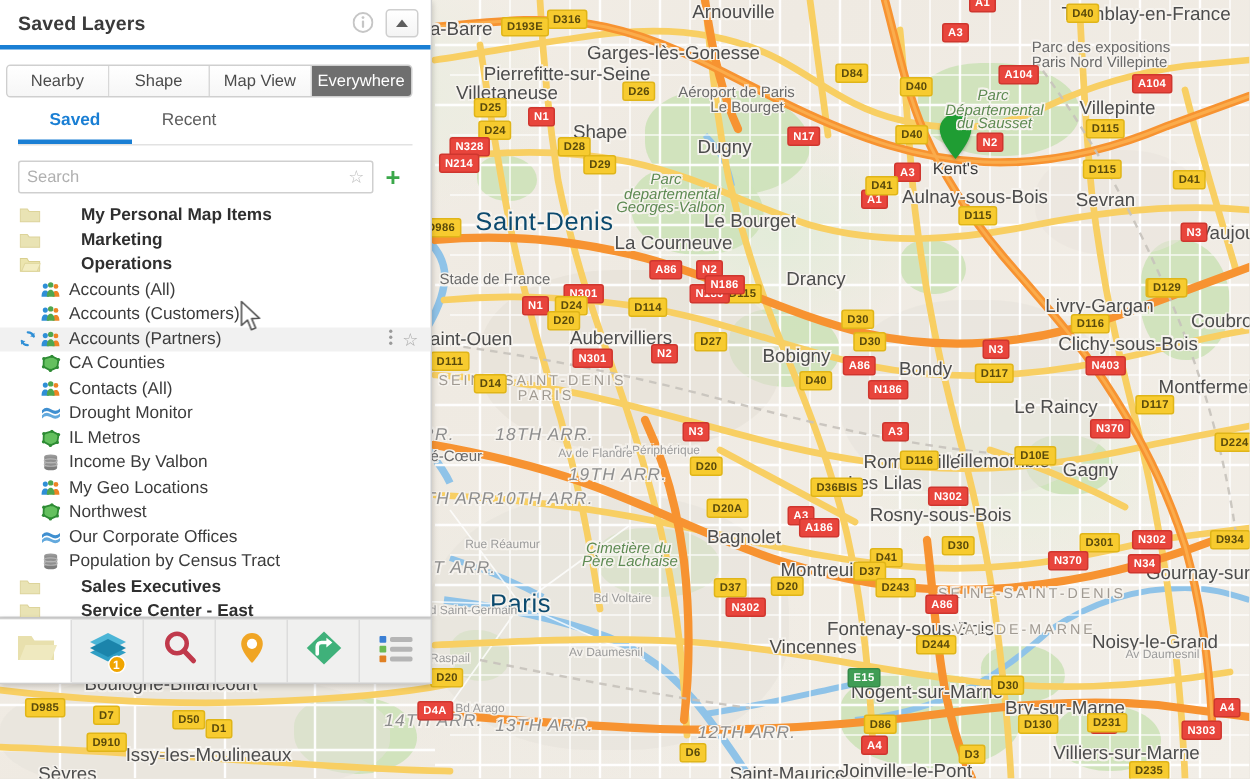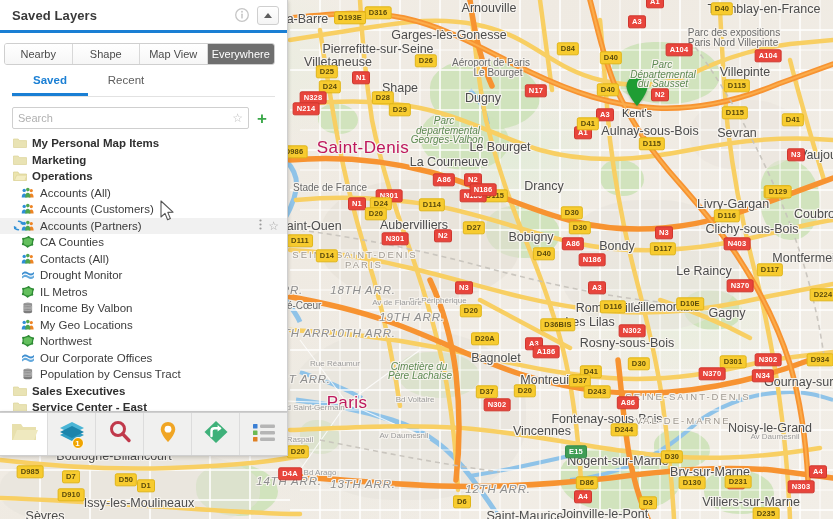--- a/index.html
+++ b/index.html
@@ -35,21 +35,21 @@
     position: absolute;
     color: #5d5d5d;
     font-family: "Liberation Sans", sans-serif;
     white-space: nowrap;
     text-shadow: -1px 0 #f6f3ee, 0 -1px #f6f3ee, 1px 0 #f6f3ee, 0 1px #f6f3ee,
                  -1px -1px #f6f3ee, 1px -1px #f6f3ee, -1px 1px #f6f3ee, 1px 1px #f6f3ee;
     transform: translate(-50%, -50%);
     pointer-events: none;
   }
   .mlabel.city  { font-size: 12.5px; color:#4c4c4c; }
-  .mlabel.big   { font-size: 17px; color:#be185d; letter-spacing:.4px; }
+  .mlabel.big   { font-size: 17px; color:#0c4a6e; letter-spacing:.4px; }
   .mlabel.small { font-size: 10px; color:#6a6a6a; }
   .mlabel.park-name { font-size: 10px; color:#5d8a52; font-style: italic; }
   .mlabel.arr { font-size: 11.5px; color:#8d8d8d; font-style: italic; letter-spacing:.8px;}
   .mlabel.region { font-size: 9.5px; color:#a09a92; letter-spacing:2px; }
   .mlabel.street { font-size: 8px; color:#9b9b9b; }
 
   
   .shield {
     position:absolute; transform:translate(-50%,-50%);
     font-size:7.5px; font-weight:bold; color:#fff;
@@ -143,22 +143,22 @@
 
   
   #layer-list { flex:1; overflow:auto; margin-top:6px; padding-bottom:4px; }
   .row {
     display:flex; align-items:center; height:16.5px;
     padding:0 8px 0 12px; cursor:pointer; position:relative;
   }
   .row.hovered { background:#f1f1f1; }
   .row .ic { width:15px; height:14px; flex:0 0 15px; display:flex; align-items:center; justify-content:center; margin-right:5px; }
   .row .lbl { font-size:11.5px; color:#3c3c3c; white-space:nowrap; overflow:hidden; text-overflow:ellipsis; flex:1;}
-  .row.folder .lbl { font-weight:bold; color:#2f2f2f; }
-  .row.child { padding-left:20px;justify-content:space-between; }
+  .row.folder .lbl { font-weight:bold; color:#2f2f2f;margin-left:22px; }
+  .row.child { padding-left:26px;justify-content:space-between; }
   .sync-slot { position:absolute; left:12px; width:13px; display:flex; align-items:center; justify-content:center;}
   .row-actions { display:flex; align-items:center; gap:6px; margin-left:6px; }
   .kebab { color:#9a9a9a; font-size:10px; letter-spacing:0; line-height:1; cursor:pointer;}
   .rowstar { color:#a8a8a8; font-size:12px; cursor:pointer; }
 
   
   #cursor { position:absolute; pointer-events:none; z-index:60; }
 
   
   #toolbar {

